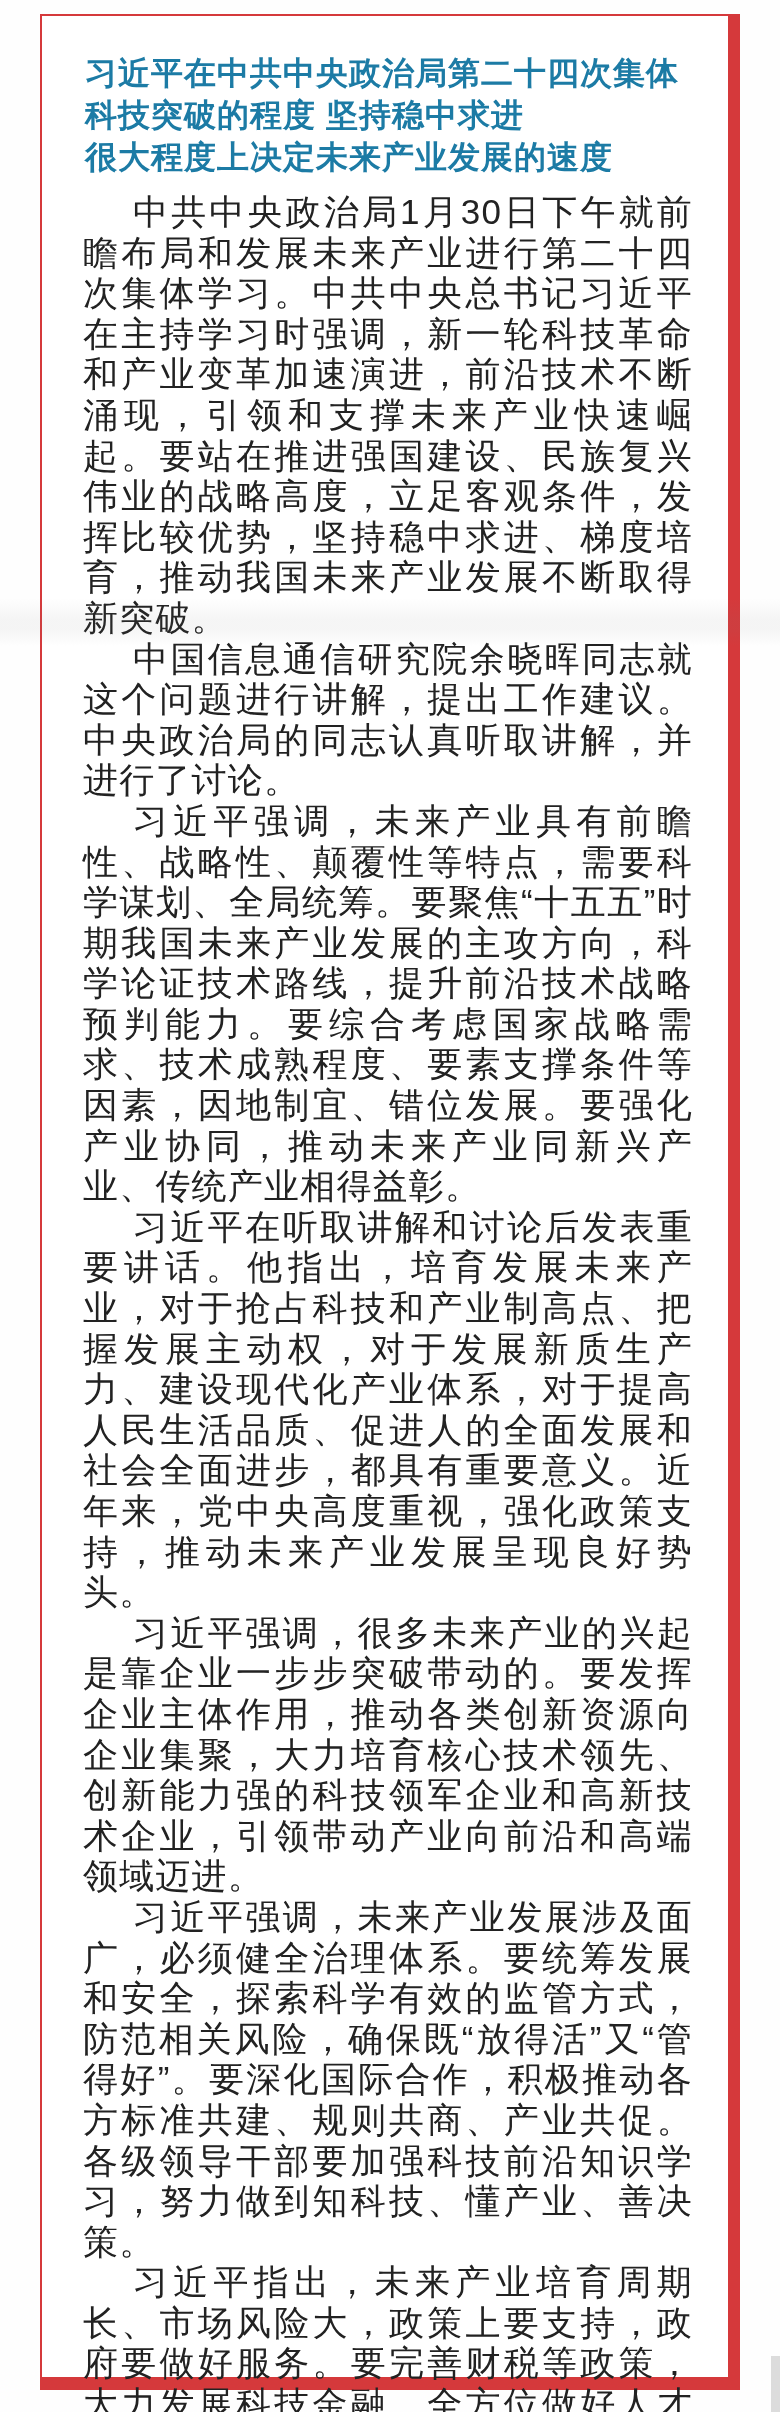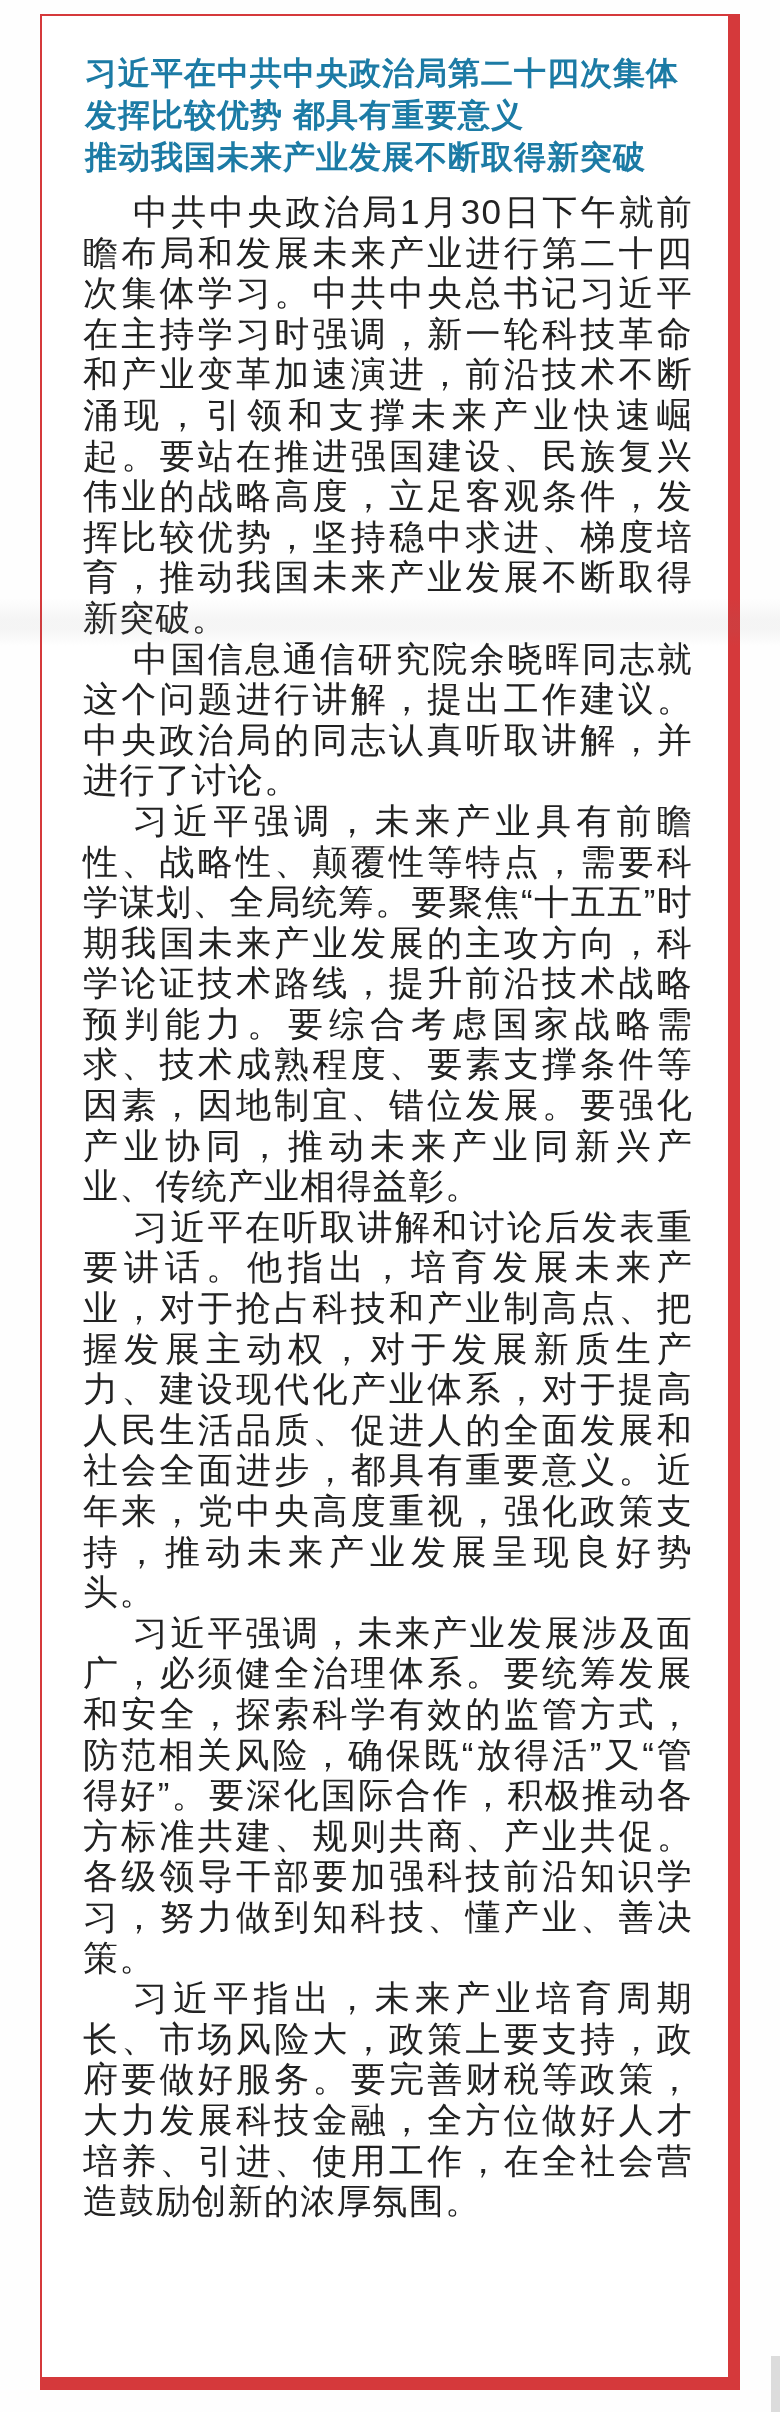--- a/index.html
+++ b/index.html
@@ -75,27 +75,28 @@
     background: #dcdcdc;
     pointer-events: none;
   }
 </style>
 </head>
 <body>
 
 <div class="card">
   <h1 class="headline">
     <span class="title-line">习近平在中共中央政治局第二十四次集体</span>
-    <span class="title-line">发挥比较优势 都具有重要意义</span>
-    <span class="title-line">推动我国未来产业发展不断取得新突破</span>
+    <span class="title-line">科技突破的程度 坚持稳中求进</span>
+    <span class="title-line">很大程度上决定未来产业发展的速度</span>
   </h1>
   <div class="article-body">
     <p>中共中央政治局1月30日下午就前瞻布局和发展未来产业进行第二十四次集体学习。中共中央总书记习近平在主持学习时强调，新一轮科技革命和产业变革加速演进，前沿技术不断涌现，引领和支撑未来产业快速崛起。要站在推进强国建设、民族复兴伟业的战略高度，立足客观条件，发挥比较优势，坚持稳中求进、梯度培育，推动我国未来产业发展不断取得新突破。</p>
     <p>中国信息通信研究院余晓晖同志就这个问题进行讲解，提出工作建议。中央政治局的同志认真听取讲解，并进行了讨论。</p>
     <p>习近平强调，未来产业具有前瞻性、战略性、颠覆性等特点，需要科学谋划、全局统筹。要聚焦“十五五”时期我国未来产业发展的主攻方向，科学论证技术路线，提升前沿技术战略预判能力。要综合考虑国家战略需求、技术成熟程度、要素支撑条件等因素，因地制宜、错位发展。要强化产业协同，推动未来产业同新兴产业、传统产业相得益彰。</p>
     <p>习近平在听取讲解和讨论后发表重要讲话。他指出，培育发展未来产业，对于抢占科技和产业制高点、把握发展主动权，对于发展新质生产力、建设现代化产业体系，对于提高人民生活品质、促进人的全面发展和社会全面进步，都具有重要意义。近年来，党中央高度重视，强化政策支持，推动未来产业发展呈现良好势头。</p>
+    <p>习近平强调，很多未来产业的兴起是靠企业一步步突破带动的。要发挥企业主体作用，推动各类创新资源向企业集聚，大力培育核心技术领先、创新能力强的科技领军企业和高新技术企业，引领带动产业向前沿和高端领域迈进。</p>
     <p>习近平强调，未来产业发展涉及面广，必须健全治理体系。要统筹发展和安全，探索科学有效的监管方式，防范相关风险，确保既“放得活”又“管得好”。要深化国际合作，积极推动各方标准共建、规则共商、产业共促。各级领导干部要加强科技前沿知识学习，努力做到知科技、懂产业、善决策。</p>
     <p>习近平指出，未来产业培育周期长、市场风险大，政策上要支持，政府要做好服务。要完善财税等政策，大力发展科技金融，全方位做好人才培养、引进、使用工作，在全社会营造鼓励创新的浓厚氛围。</p>
   </div>
 </div>
 
 <div class="scan-band"></div>
 <div class="edge-artifact"></div>
 
 </body></html>

